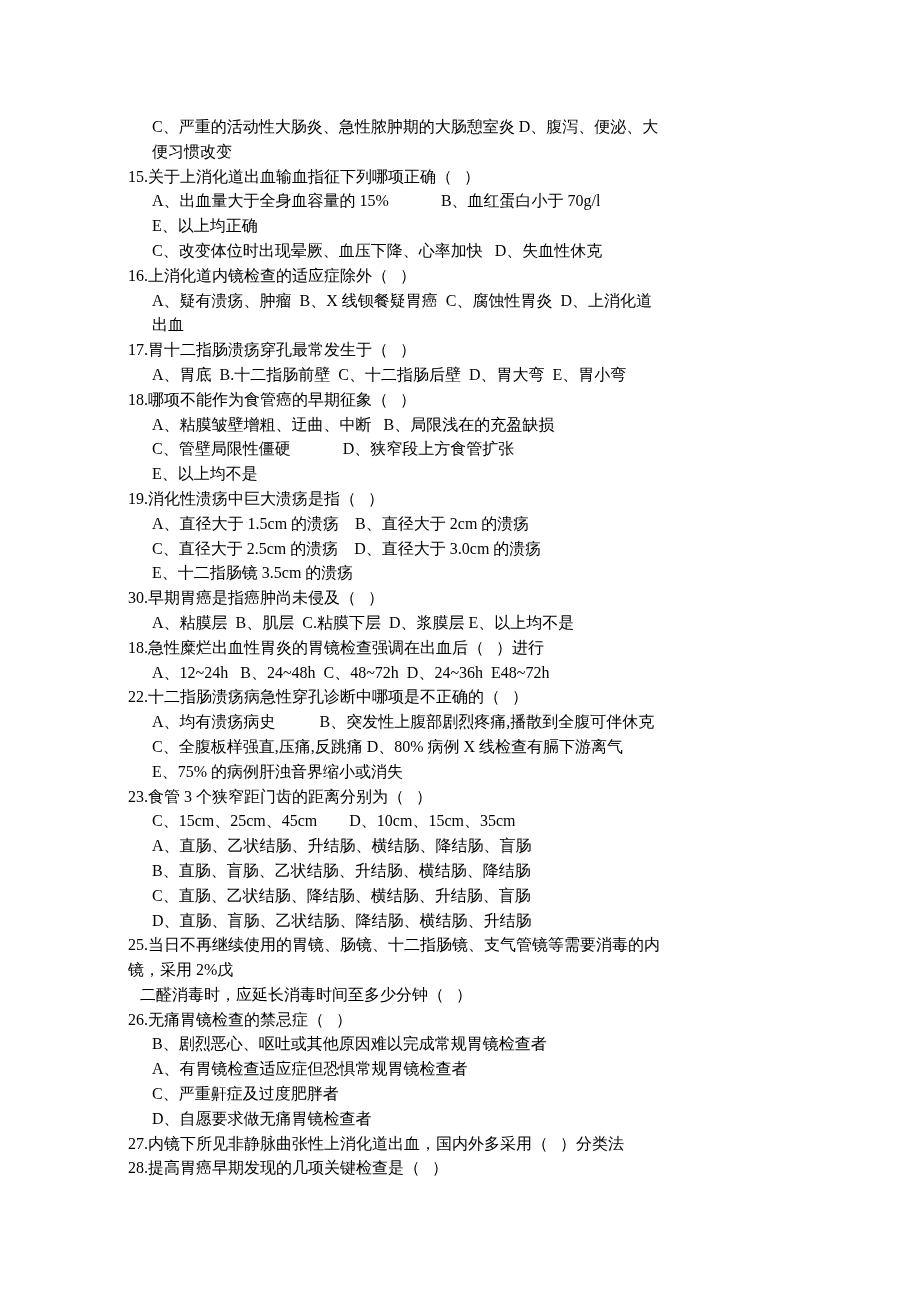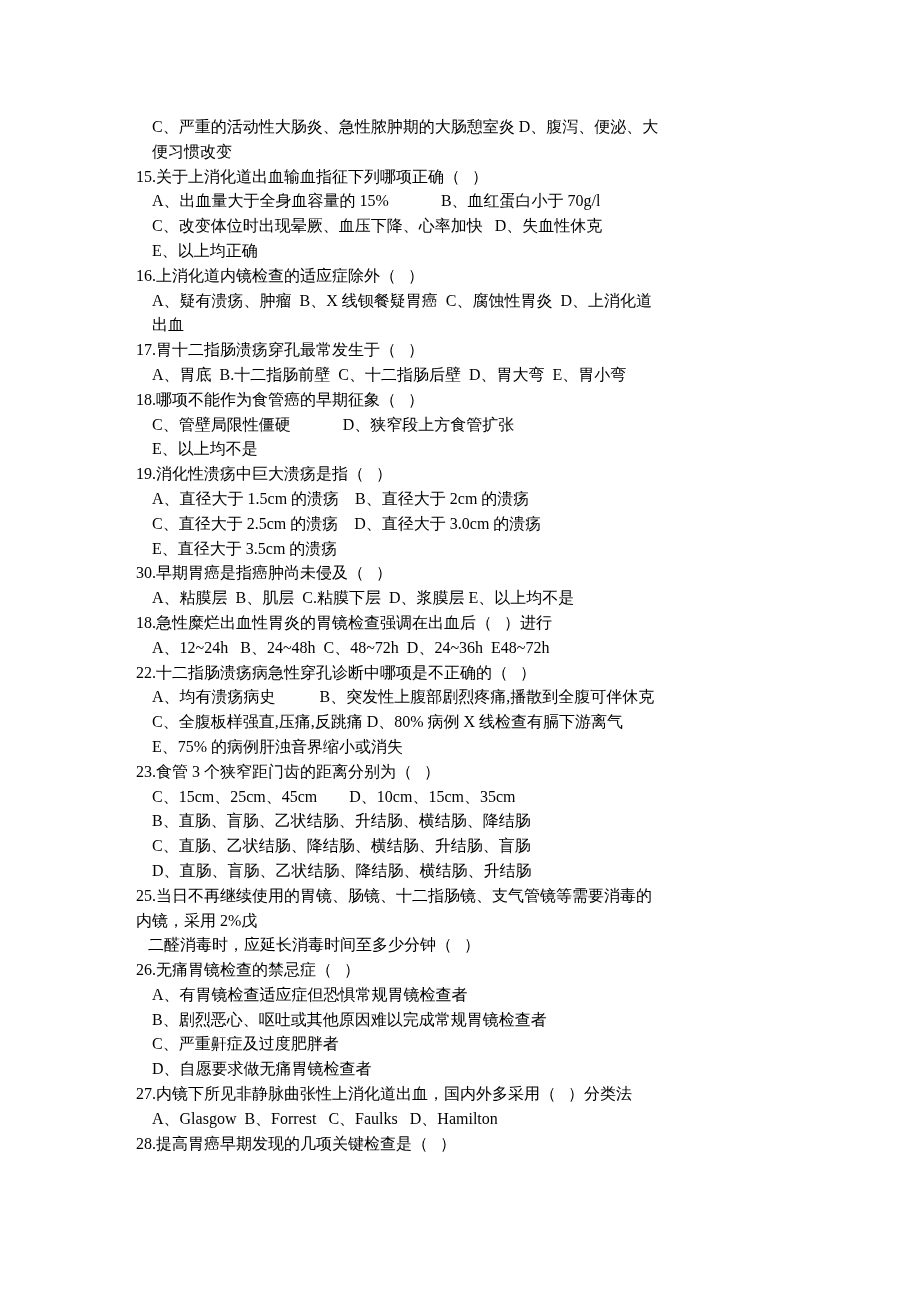--- a/index.html
+++ b/index.html
@@ -14,62 +14,63 @@
   .page {
     width: 780px;
     min-height: 1302px;
     box-sizing: border-box;
     padding: 115px 120px 90px 120px;
   }
   .line {
     white-space: pre-wrap;
   }
   .question {
-    margin-left: 16px;
+    margin-left: 8px;
   }
   .option {
     margin-left: 2em;
   }
 </style>
 </head>
 <body>
 
 <div class="page" id="page">
     <div class="line option">C、严重的活动性大肠炎、急性脓肿期的大肠憩室炎 D、腹泻、便泌、大便习惯改变</div>
     <div class="line question">15.关于上消化道出血输血指征下列哪项正确（   ）</div>
     <div class="line option">A、出血量大于全身血容量的 15%             B、血红蛋白小于 70g/l</div>
+    <div class="line option">E、以上均正确</div>
     <div class="line option">C、改变体位时出现晕厥、血压下降、心率加快   D、失血性休克</div>
-    <div class="line option">E、以上均正确</div>
     <div class="line question">16.上消化道内镜检查的适应症除外（   ）</div>
     <div class="line option">A、疑有溃疡、肿瘤  B、X 线钡餐疑胃癌  C、腐蚀性胃炎  D、上消化道出血</div>
     <div class="line question">17.胃十二指肠溃疡穿孔最常发生于（   ）</div>
     <div class="line option">A、胃底  B.十二指肠前壁  C、十二指肠后壁  D、胃大弯  E、胃小弯</div>
     <div class="line question">18.哪项不能作为食管癌的早期征象（   ）</div>
+    <div class="line option">A、粘膜皱壁增粗、迂曲、中断   B、局限浅在的充盈缺损</div>
     <div class="line option">C、管壁局限性僵硬             D、狭窄段上方食管扩张</div>
     <div class="line option">E、以上均不是</div>
     <div class="line question">19.消化性溃疡中巨大溃疡是指（   ）</div>
     <div class="line option">A、直径大于 1.5cm 的溃疡    B、直径大于 2cm 的溃疡</div>
     <div class="line option">C、直径大于 2.5cm 的溃疡    D、直径大于 3.0cm 的溃疡</div>
-    <div class="line option">E、直径大于 3.5cm 的溃疡</div>
+    <div class="line option">E、十二指肠镜 3.5cm 的溃疡</div>
     <div class="line question">30.早期胃癌是指癌肿尚未侵及（   ）</div>
     <div class="line option">A、粘膜层  B、肌层  C.粘膜下层  D、浆膜层 E、以上均不是</div>
     <div class="line question">18.急性糜烂出血性胃炎的胃镜检查强调在出血后（   ）进行</div>
     <div class="line option">A、12~24h   B、24~48h  C、48~72h  D、24~36h  E48~72h</div>
     <div class="line question">22.十二指肠溃疡病急性穿孔诊断中哪项是不正确的（   ）</div>
     <div class="line option">A、均有溃疡病史           B、突发性上腹部剧烈疼痛,播散到全腹可伴休克</div>
     <div class="line option">C、全腹板样强直,压痛,反跳痛 D、80% 病例 X 线检查有膈下游离气</div>
     <div class="line option">E、75% 的病例肝浊音界缩小或消失</div>
     <div class="line question">23.食管 3 个狭窄距门齿的距离分别为（   ）</div>
     <div class="line option">C、15cm、25cm、45cm        D、10cm、15cm、35cm</div>
+    <div class="line option">A、直肠、乙状结肠、升结肠、横结肠、降结肠、盲肠</div>
     <div class="line option">B、直肠、盲肠、乙状结肠、升结肠、横结肠、降结肠</div>
     <div class="line option">C、直肠、乙状结肠、降结肠、横结肠、升结肠、盲肠</div>
     <div class="line option">D、直肠、盲肠、乙状结肠、降结肠、横结肠、升结肠</div>
     <div class="line question">25.当日不再继续使用的胃镜、肠镜、十二指肠镜、支气管镜等需要消毒的内镜，采用 2%戊</div>
     <div class="line question">   二醛消毒时，应延长消毒时间至多少分钟（   ）</div>
     <div class="line question">26.无痛胃镜检查的禁忌症（   ）</div>
+    <div class="line option">B、剧烈恶心、呕吐或其他原因难以完成常规胃镜检查者</div>
     <div class="line option">A、有胃镜检查适应症但恐惧常规胃镜检查者</div>
-    <div class="line option">B、剧烈恶心、呕吐或其他原因难以完成常规胃镜检查者</div>
     <div class="line option">C、严重鼾症及过度肥胖者</div>
     <div class="line option">D、自愿要求做无痛胃镜检查者</div>
     <div class="line question">27.内镜下所见非静脉曲张性上消化道出血，国内外多采用（   ）分类法</div>
-    <div class="line option">A、Glasgow  B、Forrest   C、Faulks   D、Hamilton</div>
     <div class="line question">28.提高胃癌早期发现的几项关键检查是（   ）</div>
   </div>
 
 </body></html>

